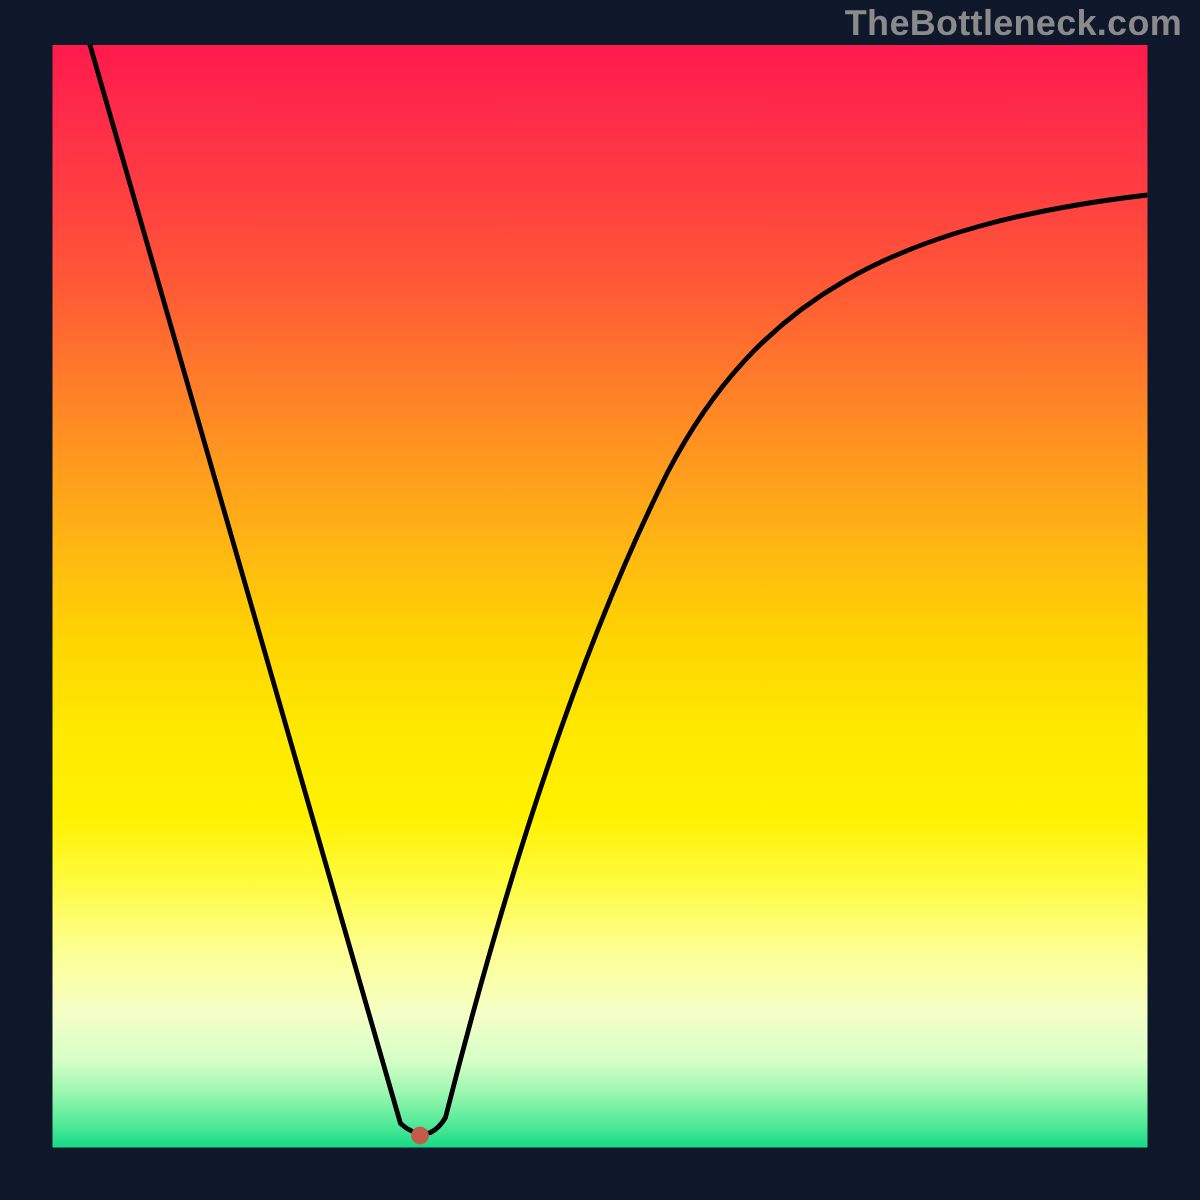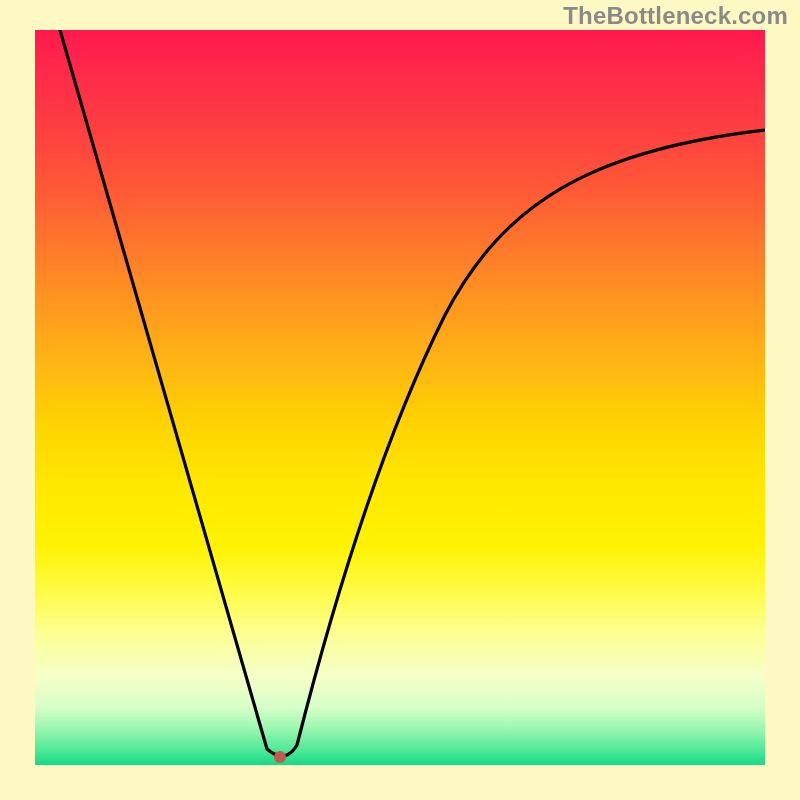--- a/index.html
+++ b/index.html
@@ -7,21 +7,21 @@
     padding: 0;
     width: 800px;
     height: 800px;
     background: #000000;
     overflow: hidden;
   }
   .container {
     position: relative;
     width: 800px;
     height: 800px;
-    background: #fef9c3;
+    background: #0f172a;
   }
   .watermark {
     position: absolute;
     top: 2px;
     right: 12px;
     font-family: Arial, Helvetica, sans-serif;
     font-size: 24px;
     font-weight: 600;
     color: #8a8a8a;
     letter-spacing: 0.2px;

